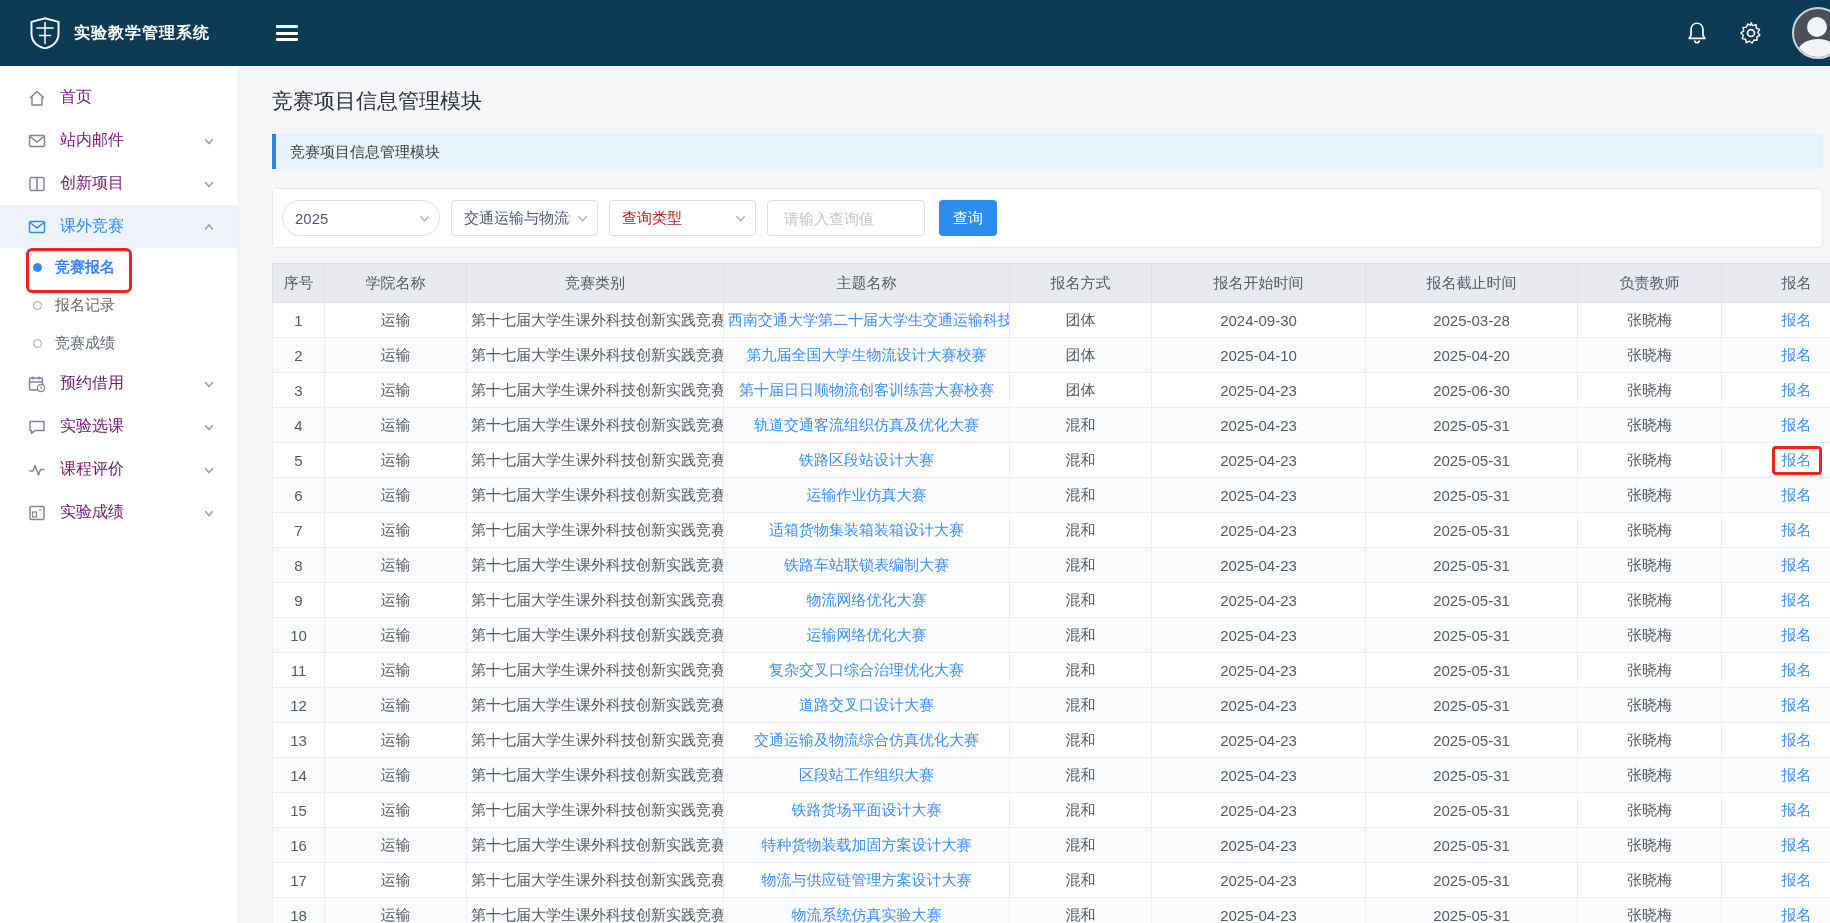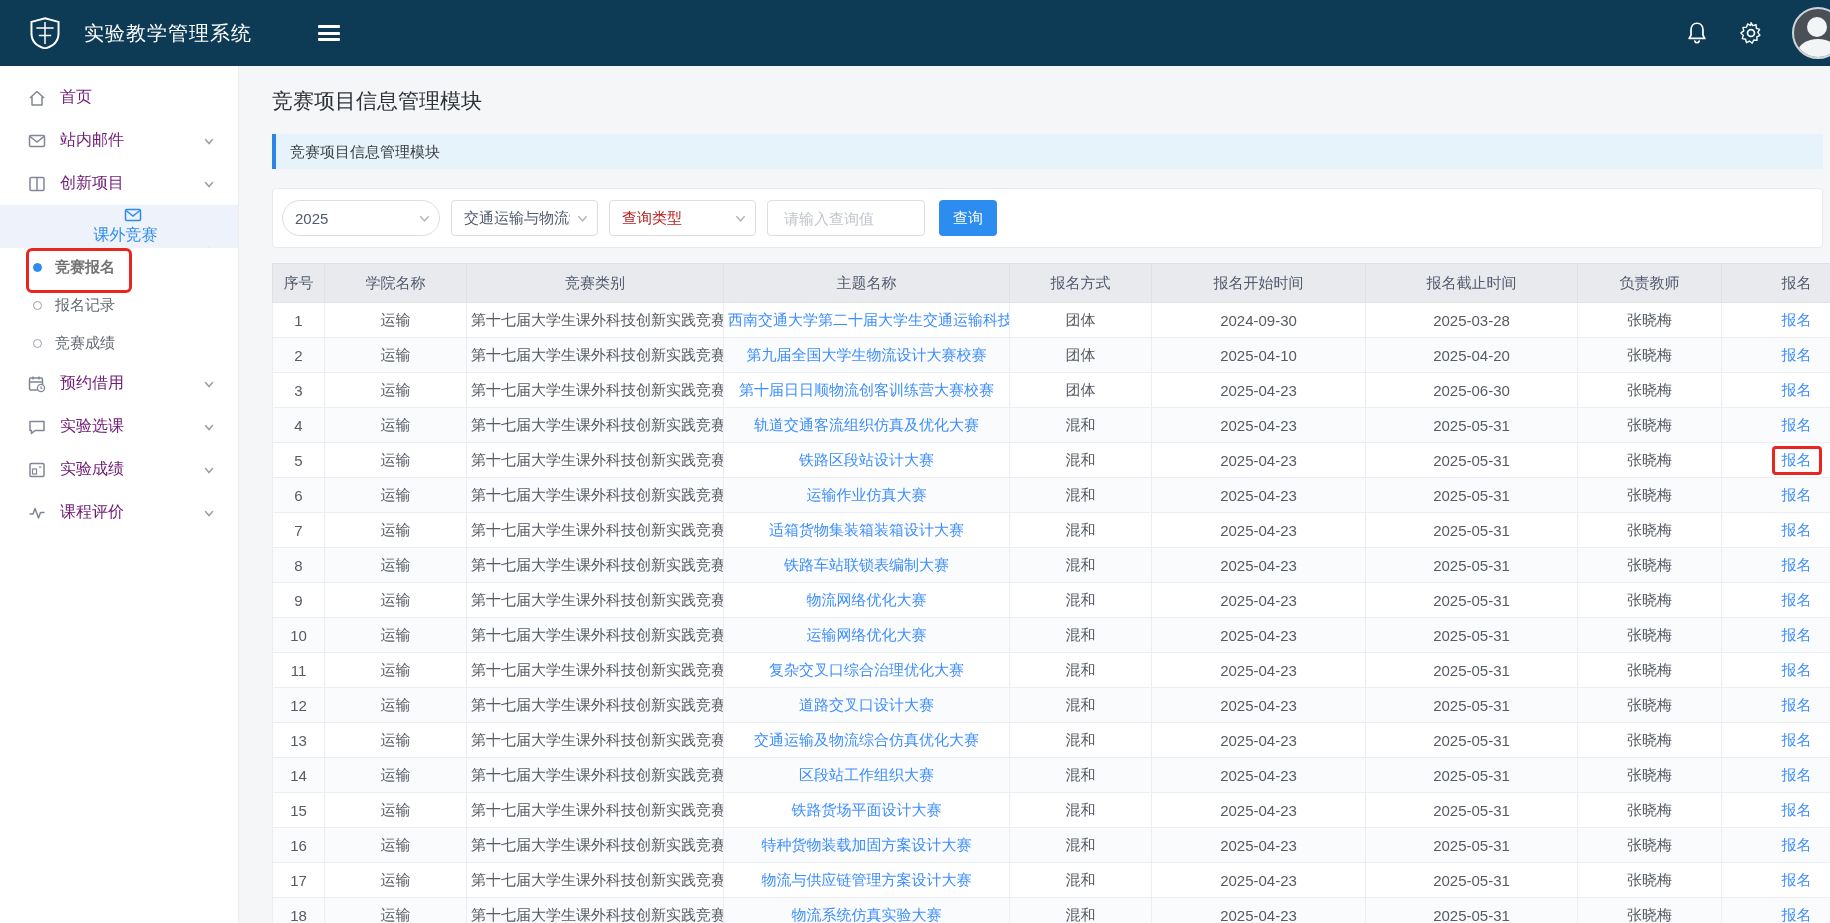--- a/index.html
+++ b/index.html
@@ -1,46 +1,46 @@
 <!DOCTYPE html>
 <html><head>
 <meta charset="utf-8">
 <style>
   html,body{margin:0;padding:0;width:1830px;height:923px;overflow:hidden;
     font-family:"Liberation Sans","DejaVu Sans",sans-serif;background:#f5f6f8;}
   
   .topbar{position:absolute;left:0;top:0;width:1830px;height:66px;background:#0d3a55;
     display:flex;align-items:center;color:#fff;}
   .logo{margin-left:30px;width:30px;height:32px;flex:0 0 auto;}
-  .app-title{margin-left:24px;font-size:20px;font-weight:normal;letter-spacing:1px;}
+  .app-title{margin-left:14px;font-size:16px;font-weight:bold;letter-spacing:1px;}
   .hamburger{margin-left:66px;width:22px;height:16px;display:flex;flex-direction:column;
     justify-content:space-between;cursor:pointer;}
   .hamburger i{display:block;height:3px;background:#fff;border-radius:1px;}
   .topbar-right{margin-left:auto;display:flex;align-items:center;height:100%;}
   .tb-icon{width:26px;height:26px;margin-right:28px;cursor:pointer;}
   .avatar{width:48px;height:48px;border-radius:50%;background:#4a5056;border:2px solid #cfd6db;
     position:relative;overflow:hidden;margin-right:-14px;flex:0 0 auto;cursor:pointer;}
   .avatar:before{content:"";position:absolute;left:13px;top:8px;width:20px;height:20px;
     border-radius:50%;background:#f2f4f6;}
   .avatar:after{content:"";position:absolute;left:4px;top:30px;width:40px;height:26px;
     border-radius:50% 50% 0 0;background:#f2f4f6;}
   
   .sidebar{position:absolute;left:0;top:66px;width:239px;bottom:0;background:#fff;
     border-right:1px solid #ececee;padding-top:10px;box-sizing:border-box;}
   .s-item{height:43px;display:flex;align-items:center;color:#701a75;font-size:16px;cursor:pointer;}
   .s-item .s-icon{width:20px;height:20px;margin-left:27px;flex:0 0 auto;color:#808695;}
-  .s-item.active{background:#eef2fb;color:#2d8cf0;flex-direction:column;}
+  .s-item.active{background:#eef2fb;color:#2d8cf0;}
   .s-item.active .s-icon{color:#2d8cf0;}
   .s-label{margin-left:13px;white-space:nowrap;}
   .s-chev{margin-left:auto;margin-right:22px;width:14px;height:14px;color:#9aa0ab;}
   .s-sub{height:38px;display:flex;align-items:center;font-size:15px;color:#626873;cursor:pointer;}
   .s-bullet{width:9px;height:9px;border-radius:50%;border:1.5px solid #9aa0ab;
     margin-left:33px;box-sizing:border-box;flex:0 0 auto;}
   .s-sub.active .s-bullet{background:#2d8cf0;border-color:#2d8cf0;}
-  .s-sub.active{color:#737373;font-weight:bold;}
+  .s-sub.active{color:#3b82f6;font-weight:bold;}
   .s-sub .s-label{margin-left:13px;}
   
   .annot-sidebar{position:absolute;left:26px;top:248px;width:100px;height:39px;
     border:3px solid #e8251f;border-radius:6px;pointer-events:none;z-index:5;}
   .annot-ring{display:inline-block;border:3px solid #e8251f;border-radius:4px;padding:2px 7px;}
   
   .main{position:absolute;left:239px;top:66px;right:0;bottom:0;box-sizing:border-box;
     padding-left:33px;background:#f5f6f8;}
   .page-title{margin-top:21px;font-size:21px;font-weight:500;color:#2e3238;}
   .banner{margin-top:19px;margin-right:7px;height:35px;line-height:35px;background:#e7f3fb;
@@ -161,34 +161,34 @@
       <svg class="s-icon" viewBox="0 0 20 20">
         <path d="M3 4.5 H17 V13.5 H8 L4.5 16.5 V13.5 H3 Z" fill="none" stroke="currentColor" stroke-width="1.5" stroke-linejoin="round"></path>
       </svg>
       <span class="s-label">实验选课</span>
       <svg class="s-chev" viewBox="0 0 14 14">
         <path d="M3.5 5.5 L7 9.5 L10.5 5.5" fill="none" stroke="currentColor" stroke-width="1.5" stroke-linecap="round"></path>
       </svg>
     </div>
     <div class="s-item">
       <svg class="s-icon" viewBox="0 0 20 20">
+        <path d="M2.5 11 H6 L8 5.5 L11.5 15 L13.5 9.5 H17.5" fill="none" stroke="currentColor" stroke-width="1.5" stroke-linejoin="round"></path>
+      </svg>
+      <span class="s-label">课程评价</span>
+      <svg class="s-chev" viewBox="0 0 14 14">
+        <path d="M3.5 5.5 L7 9.5 L10.5 5.5" fill="none" stroke="currentColor" stroke-width="1.5" stroke-linecap="round"></path>
+      </svg>
+    </div>
+    <div class="s-item">
+      <svg class="s-icon" viewBox="0 0 20 20">
         <rect x="3" y="3.5" width="14" height="13" rx="1.2" fill="none" stroke="currentColor" stroke-width="1.5"></rect>
         <rect x="5.5" y="9" width="4" height="5" fill="none" stroke="currentColor" stroke-width="1.2"></rect>
         <path d="M12 7 H14.5" stroke="currentColor" stroke-width="1.2"></path>
       </svg>
       <span class="s-label">实验成绩</span>
-      <svg class="s-chev" viewBox="0 0 14 14">
-        <path d="M3.5 5.5 L7 9.5 L10.5 5.5" fill="none" stroke="currentColor" stroke-width="1.5" stroke-linecap="round"></path>
-      </svg>
-    </div>
-    <div class="s-item">
-      <svg class="s-icon" viewBox="0 0 20 20">
-        <path d="M2.5 11 H6 L8 5.5 L11.5 15 L13.5 9.5 H17.5" fill="none" stroke="currentColor" stroke-width="1.5" stroke-linejoin="round"></path>
-      </svg>
-      <span class="s-label">课程评价</span>
       <svg class="s-chev" viewBox="0 0 14 14">
         <path d="M3.5 5.5 L7 9.5 L10.5 5.5" fill="none" stroke="currentColor" stroke-width="1.5" stroke-linecap="round"></path>
       </svg>
     </div>
   </div>
 <div class="annot-sidebar"></div>
 
 <div class="main">
   <div class="page-title">竞赛项目信息管理模块</div>
   <div class="banner">竞赛项目信息管理模块</div>

